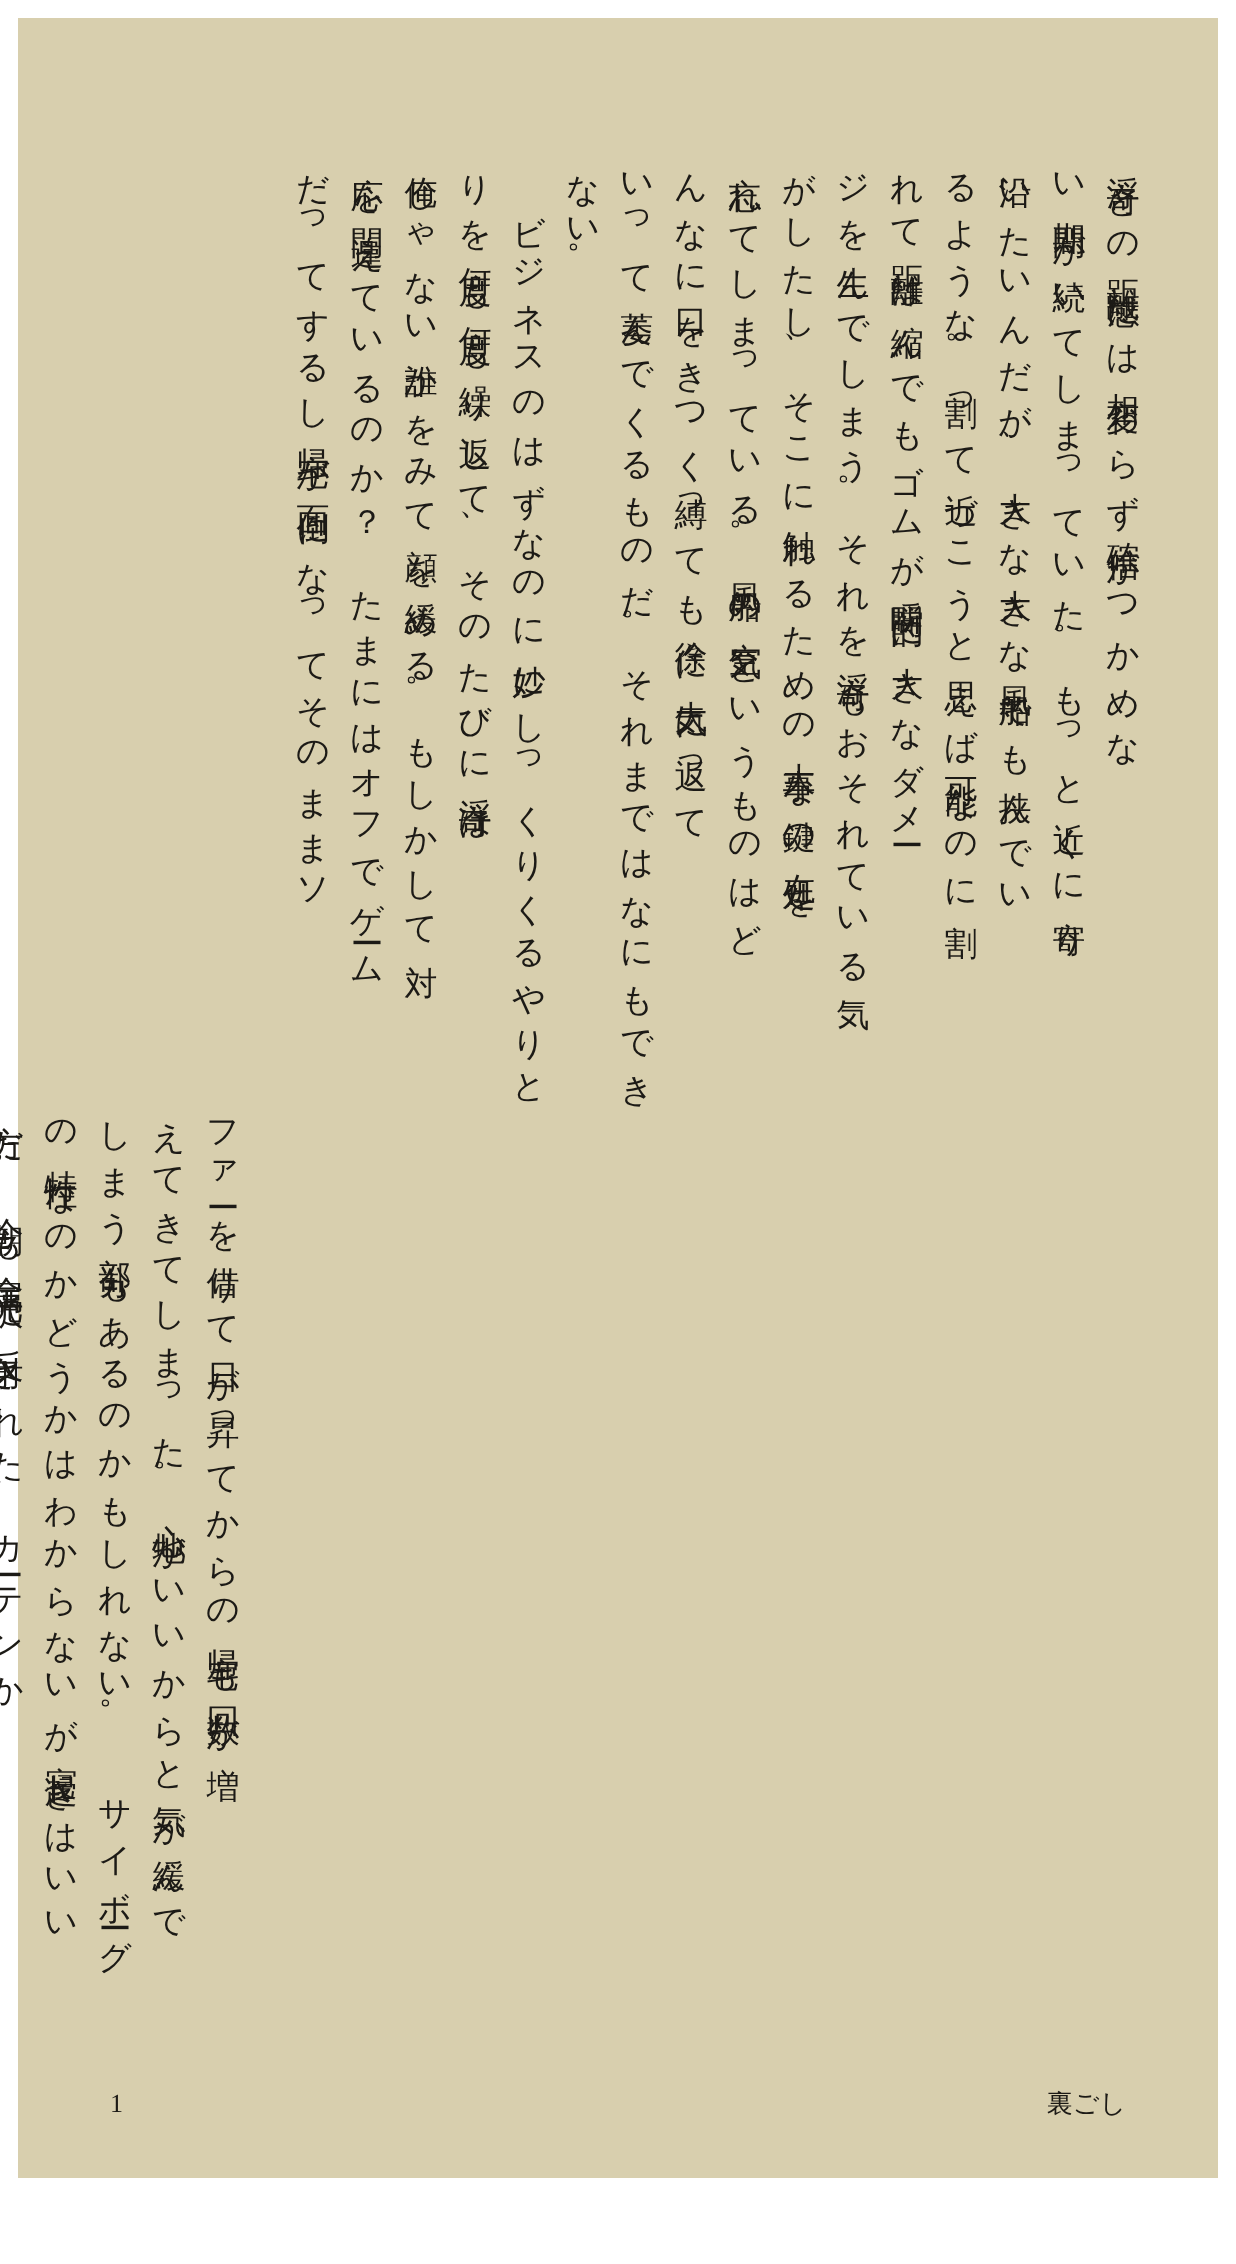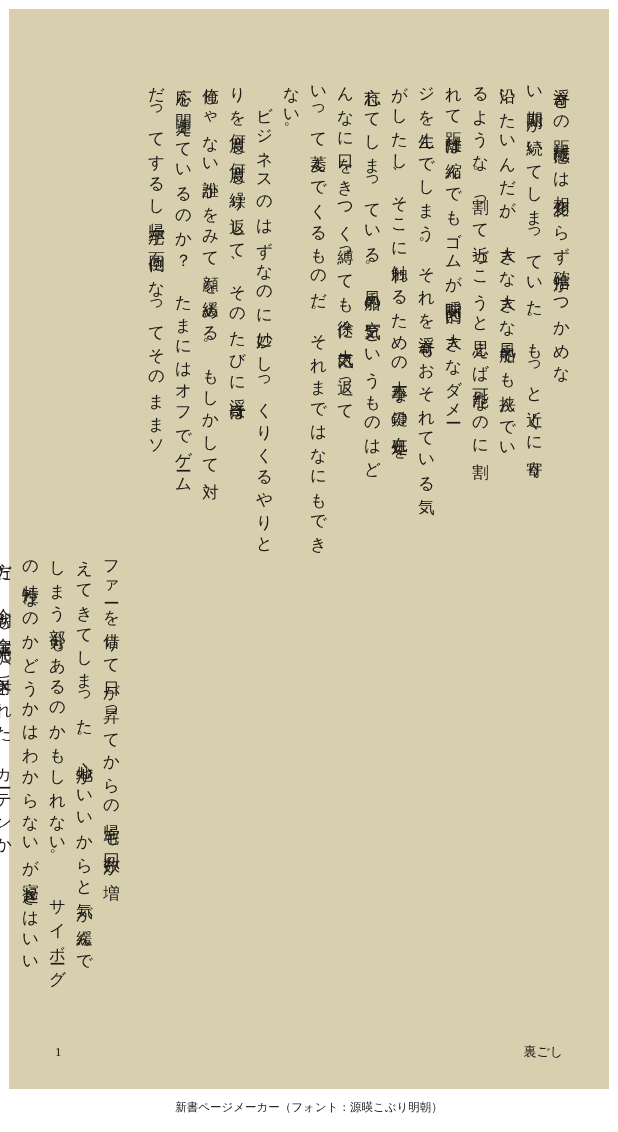--- a/index.html
+++ b/index.html
@@ -131,14 +131,13 @@
 
     </div>
 
     <div id="footer-row">
       <span>1</span>
       <span>裏ごし</span>
     </div>
 
   </div>
 
-  <div id="caption">新書ページメーカー（フォント：源暎こぶり明朝）</div>
 </div>
 
 </body></html>

